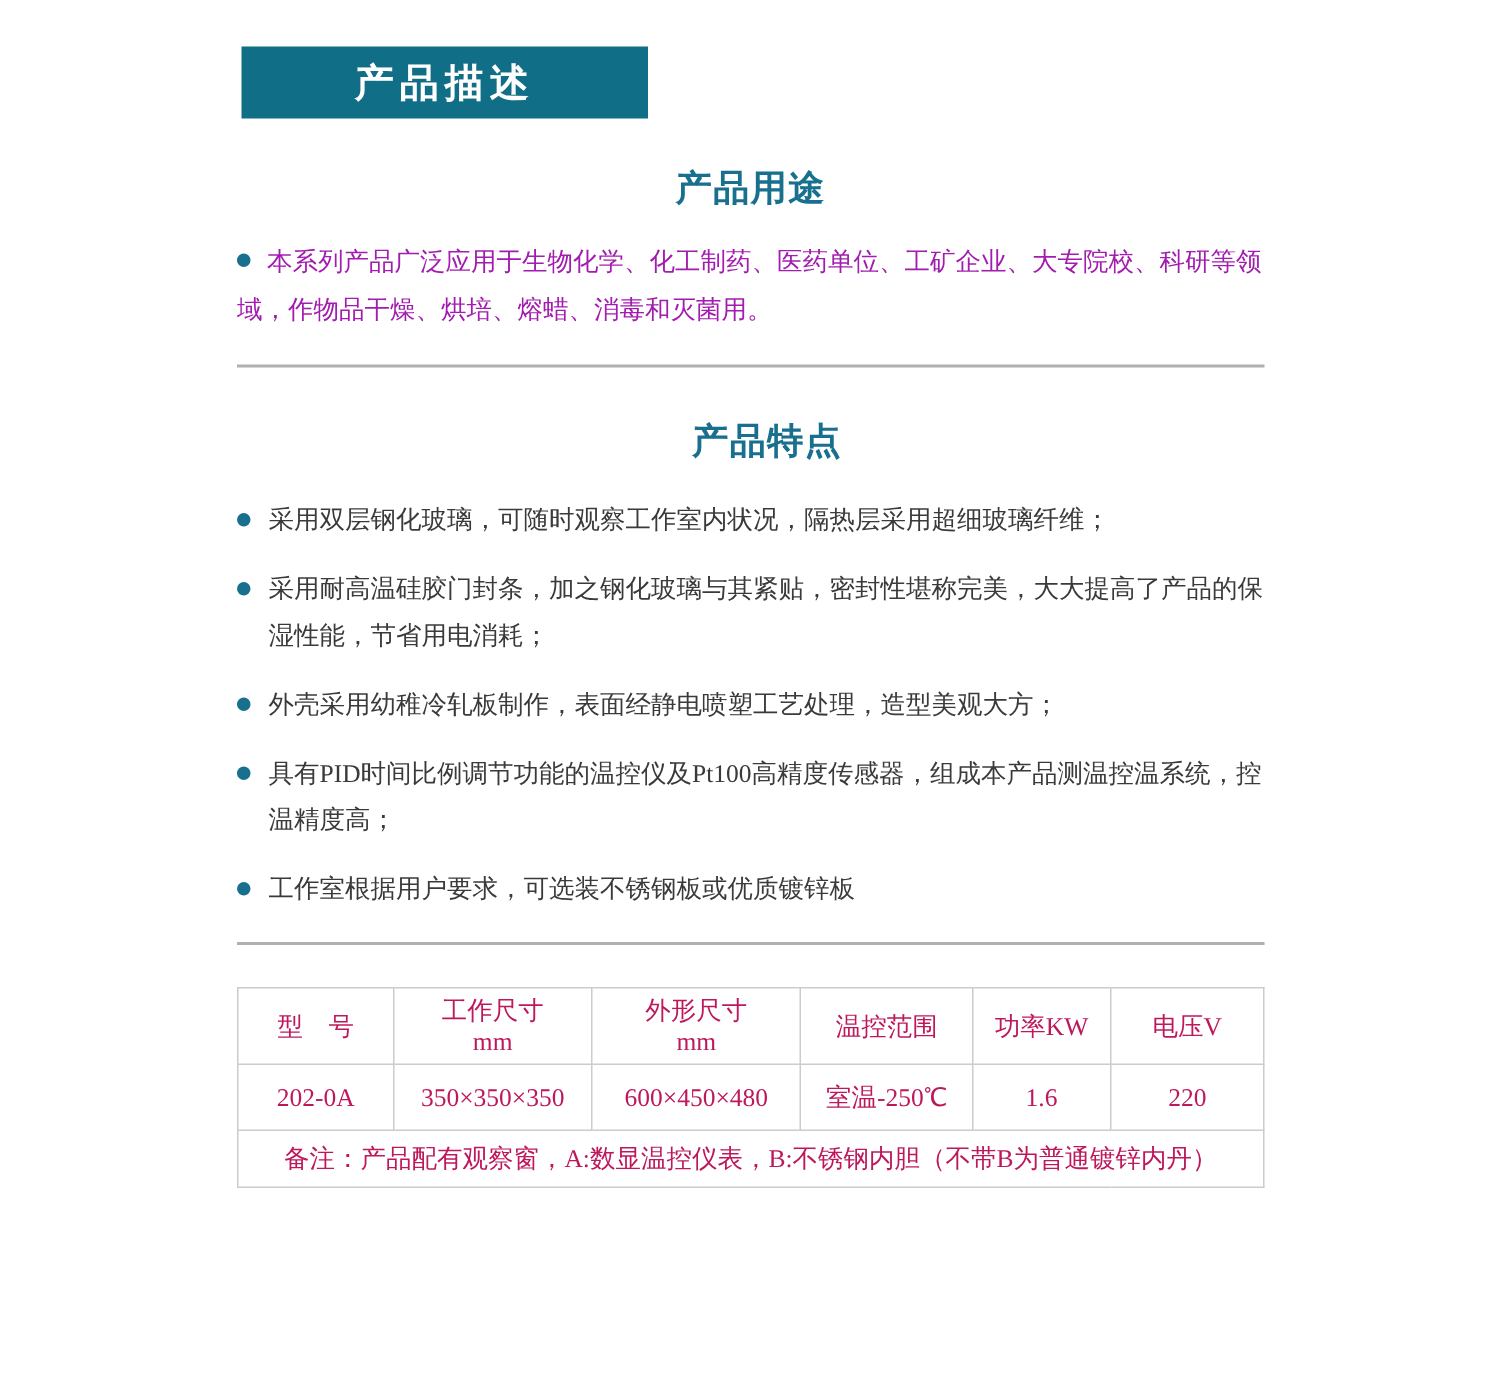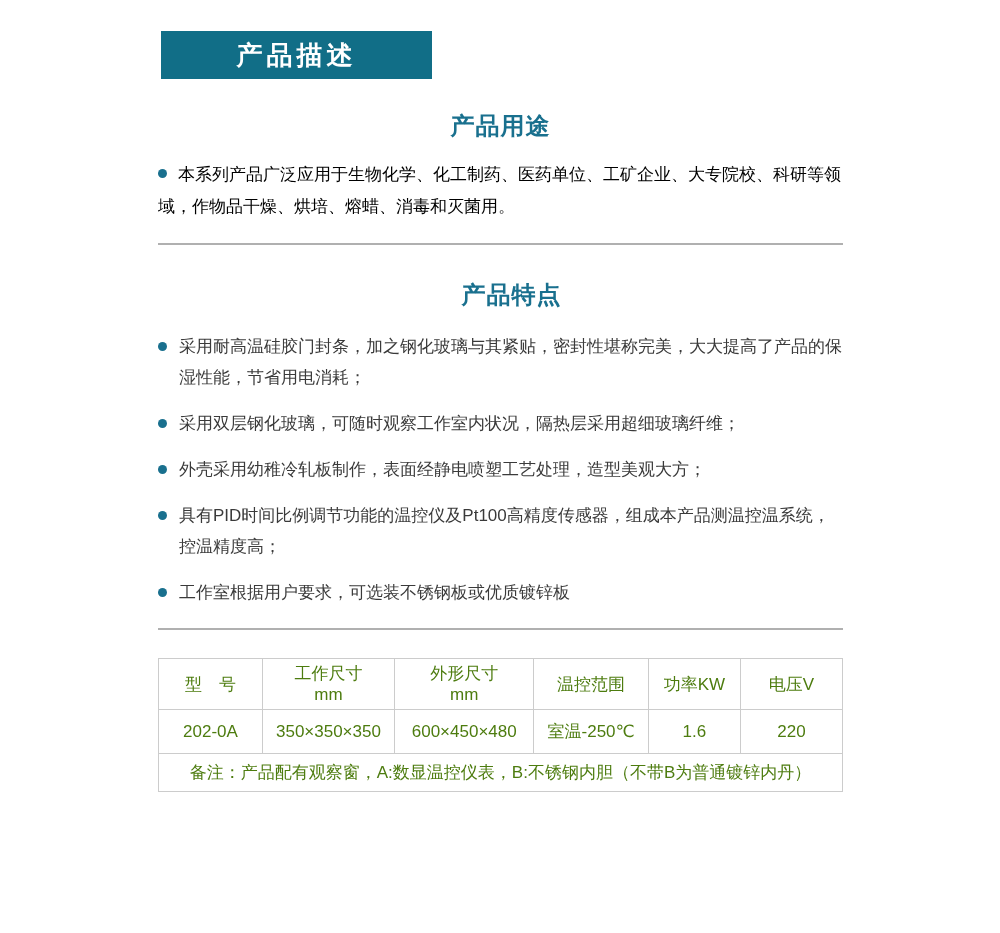--- a/index.html
+++ b/index.html
@@ -1,15 +1,15 @@
 <!DOCTYPE html>
 <html><head>
 <meta charset="utf-8">
 <style>
-  * { box-sizing: border-box; }
+  * { box-sizing: border-box; font-family: Liberation Serif, serif; }
   html, body {
     margin: 0;
     padding: 0;
     background: #ffffff;
     font-family: "Liberation Sans", "DejaVu Sans", sans-serif;
   }
   .page {
     position: relative;
     width: 1000px;
     height: 933px;
@@ -43,21 +43,21 @@
     line-height: 30px;
     font-weight: 700;
     color: #19708e;
     letter-spacing: 1px;
     text-align: center;
   }
   .usage-text {
     margin: 18px 0 0 0;
     font-size: 17px;
     line-height: 32px;
-    color: #000000;
+    color: #a21caf;
   }
   .inline-dot {
     display: inline-block;
     width: 9px;
     height: 9px;
     border-radius: 50%;
     background: #19708e;
     margin-right: 11px;
     vertical-align: 2px;
   }
@@ -81,21 +81,21 @@
     height: 9px;
     border-radius: 50%;
     background: #19708e;
     margin: 11px 12px 0 0;
   }
   .specs-heading { margin-top: 33px; }
   .specs-table {
     margin-top: 28px;
     width: 100%;
     border-collapse: collapse;
-    color: #4d7c0f;
+    color: #be185d;
     font-size: 17px;
   }
   .specs-table th, .specs-table td {
     border: 1px solid #cccccc;
     text-align: center;
     font-weight: 400;
     padding: 4px 6px;
   }
   .specs-table th {
     height: 50px;
@@ -128,25 +128,25 @@
 
     <h2 class="section-heading">产品用途</h2>
     <p class="usage-text"><span class="inline-dot"></span><span>本系列产品广泛应用于生物化学、化工制药、医药单位、工矿企业、大专院校、科研等领域，作物品干燥、烘培、熔蜡、消毒和灭菌用。</span></p>
 
     <hr class="divider">
 
     <h2 class="section-heading features-heading">产品特点</h2>
     <div class="features-list">
       <div class="feature-item">
         <span class="dot"></span>
+        <span>采用双层钢化玻璃，可随时观察工作室内状况，隔热层采用超细玻璃纤维；</span>
+      </div>
+      <div class="feature-item">
+        <span class="dot"></span>
         <span>采用耐高温硅胶门封条，加之钢化玻璃与其紧贴，密封性堪称完美，大大提高了产品的保湿性能，节省用电消耗；</span>
-      </div>
-      <div class="feature-item">
-        <span class="dot"></span>
-        <span>采用双层钢化玻璃，可随时观察工作室内状况，隔热层采用超细玻璃纤维；</span>
       </div>
       <div class="feature-item">
         <span class="dot"></span>
         <span>外壳采用幼稚冷轧板制作，表面经静电喷塑工艺处理，造型美观大方；</span>
       </div>
       <div class="feature-item">
         <span class="dot"></span>
         <span>具有PID时间比例调节功能的温控仪及Pt100高精度传感器，组成本产品测温控温系统，控温精度高；</span>
       </div>
       <div class="feature-item">

